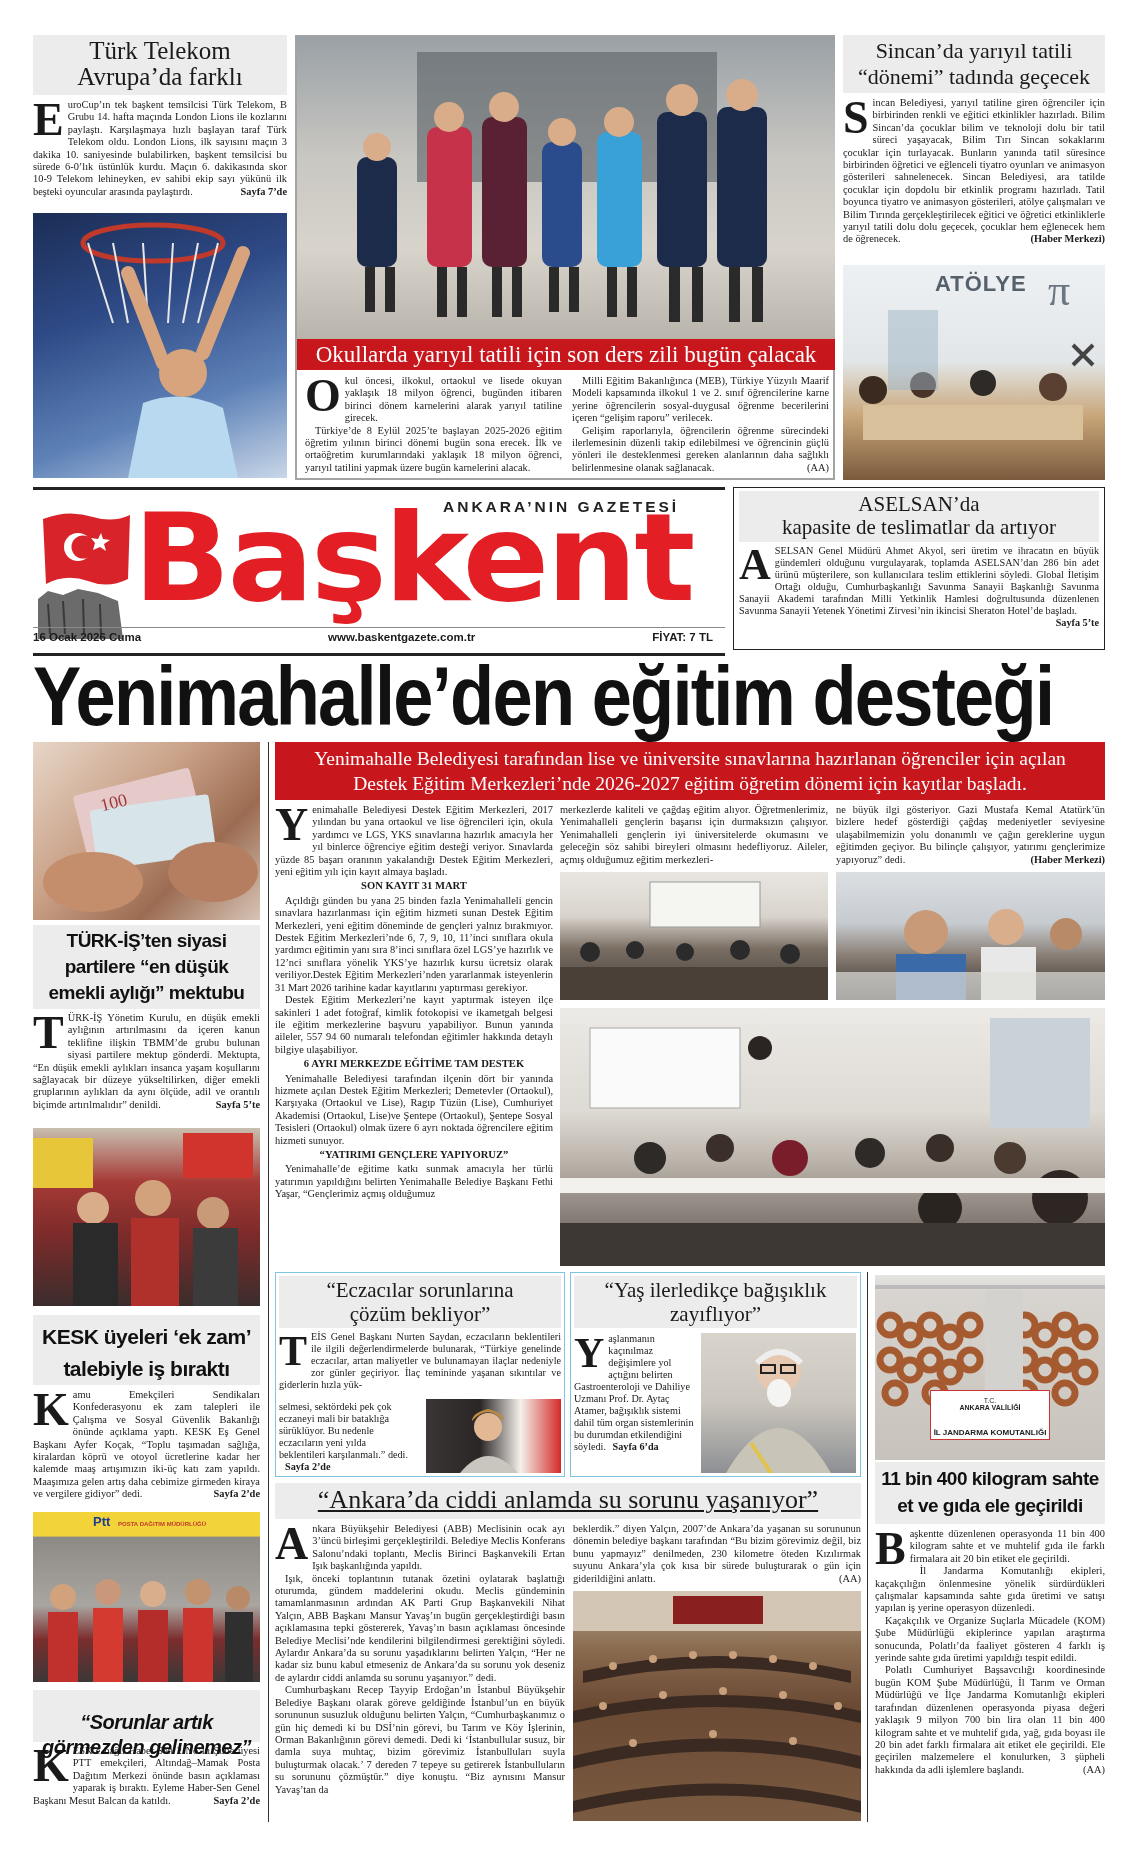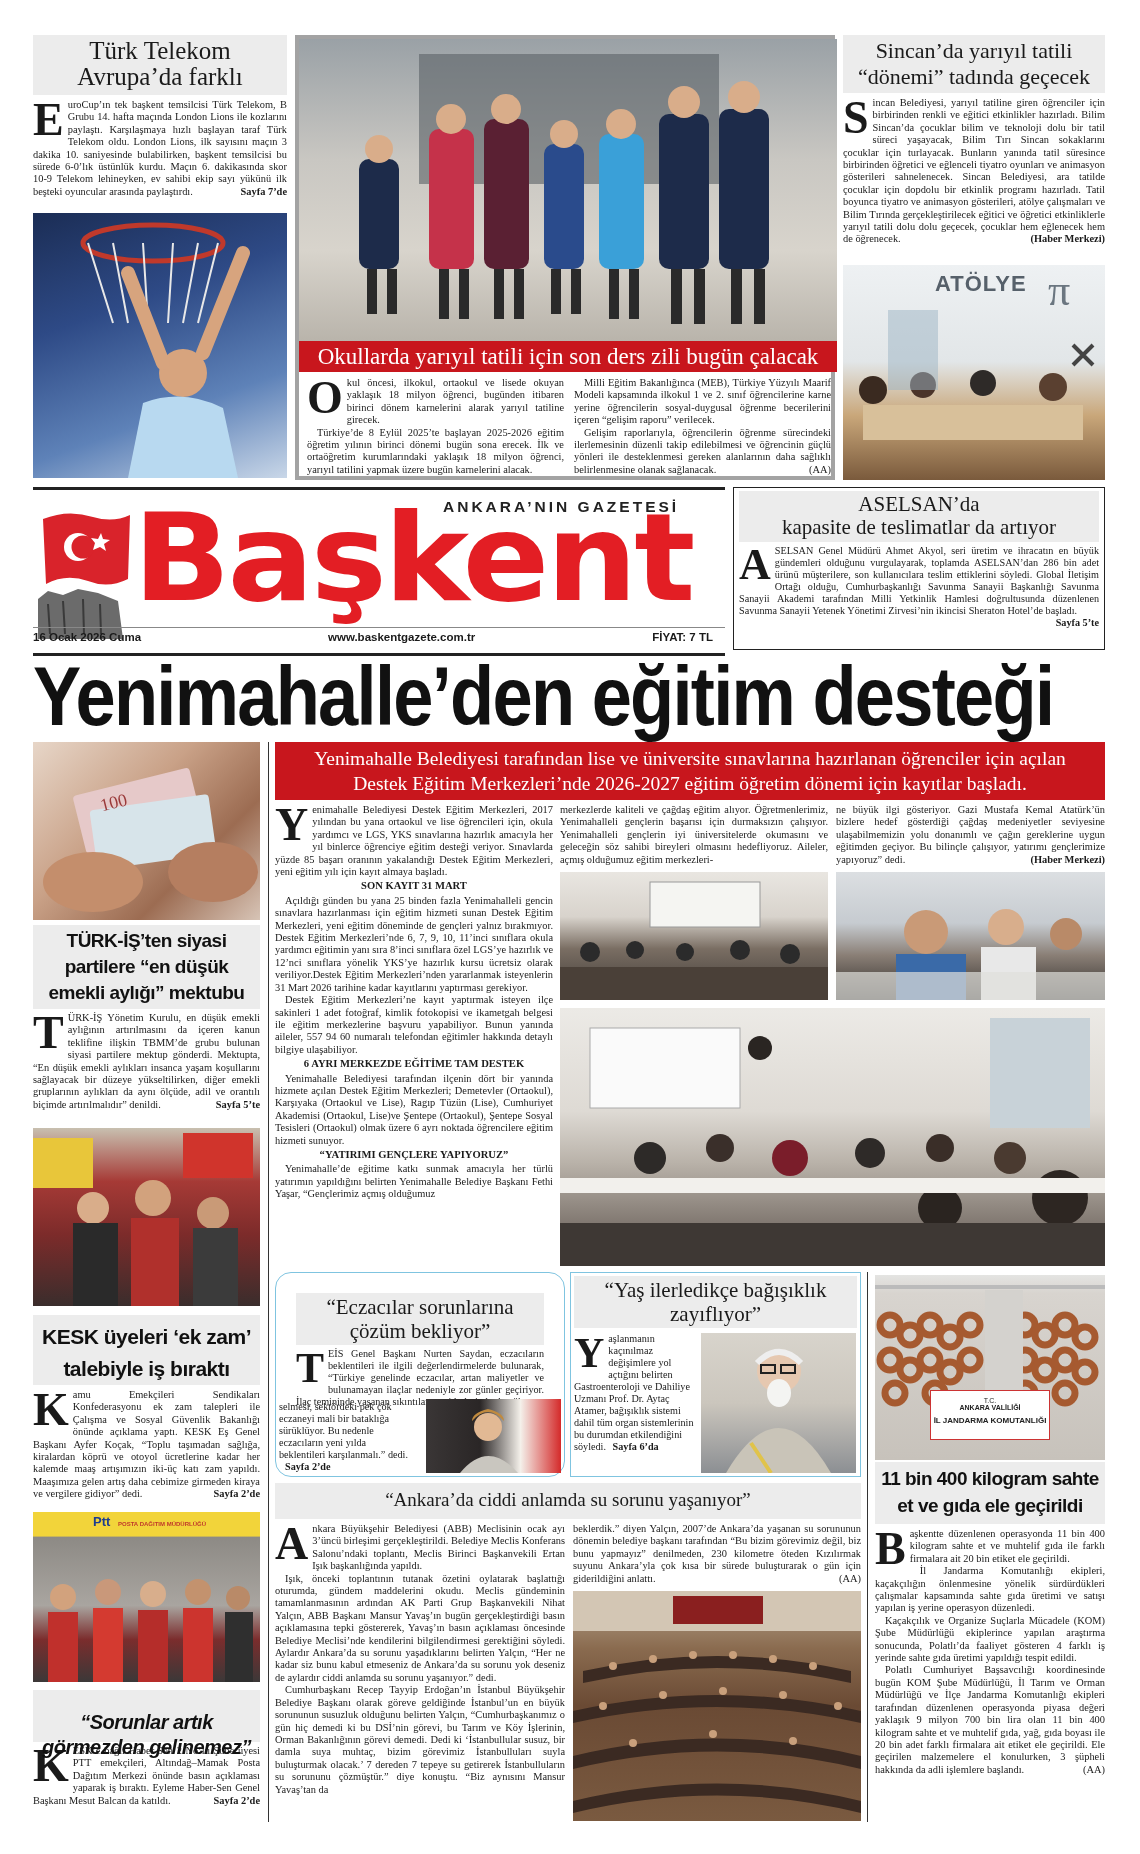--- a/index.html
+++ b/index.html
@@ -34,21 +34,21 @@
       <ellipse cx="120" cy="30" rx="70" ry="18" fill="none" stroke="#c0392b" stroke-width="5"></ellipse>
       <path d="M55 30 L80 110 M80 30 L95 110 M110 30 L115 110 M140 30 L135 110 M165 30 L150 110 M185 30 L165 110" stroke="#e8e8e8" stroke-width="2"></path>
       <circle cx="150" cy="160" r="24" fill="#d7a47e"></circle>
       <path d="M110 190 Q150 175 190 195 L205 265 L95 265 Z" fill="#b8d9f0"></path>
       <path d="M170 140 L210 40" stroke="#d7a47e" stroke-width="14" stroke-linecap="round"></path>
       <path d="M130 150 L95 60" stroke="#d7a47e" stroke-width="14" stroke-linecap="round"></path>
     </svg>
   </div>
 </div>
 
-<div class="abs" style="left:295px;top:35px;width:540px;height:445px;border:4px solid #a3a3a3;">
+<div class="abs" style="left:295px;top:35px;width:540px;height:445px;border:2px solid #a3a3a3;">
   <div class="photo" style="position:absolute;left:0;top:0;width:538px;height:302px;background:linear-gradient(180deg,#9aa1a6 0%,#c9c7c2 40%,#d8d4cc 70%,#b9b4ab 100%);">
     <svg width="538" height="302" viewBox="0 0 538 302">
       <rect x="120" y="15" width="300" height="130" fill="#5a6066" opacity="0.6"></rect>
       <g fill="#1d2b4a">
         <rect x="60" y="120" width="40" height="110" rx="10"></rect>
         <rect x="130" y="90" width="45" height="140" rx="10" fill="#c5324a"></rect>
         <rect x="185" y="80" width="45" height="150" rx="10" fill="#5a2033"></rect>
         <rect x="245" y="105" width="40" height="125" rx="10" fill="#2a4b8c"></rect>
         <rect x="300" y="95" width="45" height="135" rx="10" fill="#3aa0d8"></rect>
         <rect x="360" y="75" width="50" height="155" rx="10"></rect>
@@ -278,21 +278,21 @@
         <circle cx="380" cy="140" r="14" fill="#3a2e28"></circle>
         <circle cx="450" cy="150" r="16" fill="#4a3a30"></circle>
       <circle cx="500" cy="190" r="28" fill="#2d2622"></circle>
         <circle cx="380" cy="200" r="22" fill="#2a2420"></circle>
     </g>
     <rect x="0" y="170" width="545" height="15" fill="#f2f0ec"></rect>
     <rect x="0" y="215" width="545" height="43" fill="#3e3834"></rect>
   </svg>
 </div>
 
-<div class="abs boxblue" style="left:275px;top:1272px;width:290px;height:205px;padding:20px;border-radius:16px;">
+<div class="abs boxblue" style="left:275px;top:1272px;width:290px;height:205px;padding:3px;">
   <div class="greyhead" style="font-size:21px;line-height:24px;padding:2px 20px;height:52px;">“Eczacılar sorunlarına çözüm bekliyor”</div>
   <div class="txt" style="margin-top:3px;font-size:10.2px;line-height:12px;">
     <span class="drop" style="font-size:42px;line-height:36px;">T</span>
     <span>EİS Genel Başkanı Nurten Saydan, eczacıların beklentileri ile ilgili değerlendirmelerde bulunarak, “Türkiye genelinde eczacılar, artan maliyetler ve bulunamayan ilaçlar nedeniyle zor günler geçiriyor. İlaç temininde yaşanan sıkıntılar ve giderlerin hızla yük-</span>
   </div>
   <div class="txt" style="position:absolute;left:3px;top:128px;width:132px;font-size:10.2px;line-height:12px;text-align:left;">
     <span>selmesi, sektördeki pek çok eczaneyi mali bir bataklığa sürüklüyor. Bu nedenle eczacıların yeni yılda beklentileri karşılanmalı.” dedi.</span>
     <b style="margin-left:6px;">Sayfa 2’de</b>
   </div>
   <div class="photo" style="position:absolute;left:150px;top:126px;width:135px;height:74px;background:linear-gradient(90deg,#3a3636 0%,#2a2626 40%,#f4f0ea 70%,#d42a2a 100%);">
@@ -351,36 +351,36 @@
       <circle cx="150" cy="118" r="10"></circle>
         <circle cx="190" cy="118" r="10"></circle>
         <circle cx="20" cy="118" r="10"></circle>
         <circle cx="60" cy="118" r="10"></circle>
     </g>
     <rect x="110" y="15" width="38" height="110" fill="#d4d2ce"></rect>
   </svg>
   <div style="position:absolute;left:55px;top:115px;width:120px;height:50px;background:#fff;border:1px solid #c33;text-align:center;font-family:'Liberation Sans',sans-serif;color:#222;">
     <div style="font-size:7px;margin-top:6px;">T.C.</div>
     <div style="font-size:7px;font-weight:bold;">ANKARA VALİLİĞİ</div>
-    <div style="font-size:8px;font-weight:bold;margin-top:5px;">İL JANDARMA KOMUTANLIĞI</div>
+    <div style="font-size:8px;font-weight:bold;margin-top:17px;">İL JANDARMA KOMUTANLIĞI</div>
   </div>
 </div>
 
 <div class="abs" style="left:875px;top:1462px;width:230px;height:360px;">
   <div class="condhead" style="font-size:19px;line-height:27px;padding:3px 4px;height:62px;">11 bin 400 kilogram sahte et ve gıda ele geçirildi</div>
   <div class="txt" style="margin-top:4px;">
     <p class="first"><span class="drop">B</span><span>aşkentte düzenlenen operasyonda 11 bin 400 kilogram sahte et ve muhtelif gıda ile farklı firmalara ait 20 bin etiket ele geçirildi.</span></p>
     <p>İl Jandarma Komutanlığı ekipleri, kaçakçılığın önlenmesine yönelik sürdürdükleri çalışmalar kapsamında sahte gıda üretimi ve satışı yapılan iş yerine operasyon düzenledi.</p>
     <p>Kaçakçılık ve Organize Suçlarla Mücadele (KOM) Şube Müdürlüğü ekiplerince yapılan araştırma sonucunda, Polatlı’da faaliyet gösteren 4 farklı iş yerinde sahte gıda üretimi yapıldığı tespit edildi.</p>
     <p><span>Polatlı Cumhuriyet Başsavcılığı koordinesinde bugün KOM Şube Müdürlüğü, İl Tarım ve Orman Müdürlüğü ve İlçe Jandarma Komutanlığı ekipleri tarafından düzenlenen operasyonda piyasa değeri yaklaşık 9 milyon 700 bin lira olan 11 bin 400 kilogram sahte et ve muhtelif gıda, yağ, gıda boyası ile 20 bin adet farklı firmalara ait etiket ele geçirildi. Ele geçirilen malzemelere el konulurken, 3 şüpheli hakkında da adli işlemlere başlandı.</span> <span class="ref" style="font-weight:normal;">(AA)</span></p>
   </div>
 </div>
 
 <div class="abs" style="left:275px;top:1483px;width:586px;height:340px;">
-  <div class="greyhead" style="font-size:19px;line-height:34px;height:36px;">“Ankara’da ciddi anlamda su sorunu yaşanıyor”</div>
+  <div class="greyhead" style="font-size:26px;line-height:34px;height:36px;text-decoration:underline;">“Ankara’da ciddi anlamda su sorunu yaşanıyor”</div>
   <div class="txt" style="position:absolute;left:0;top:40px;width:290px;">
     <p class="first"><span class="drop">A</span><span>nkara Büyükşehir Belediyesi (ABB) Meclisinin ocak ayı 3’üncü birleşimi gerçekleştirildi. Belediye Meclis Konferans Salonu’ndaki toplantı, Meclis Birinci Başkanvekili Ertan Işık başkanlığında yapıldı.</span></p>
     <p>Işık, önceki toplantının tutanak özetini oylatarak başlattığı oturumda, gündem maddelerini okudu. Meclis gündeminin tamamlanmasının ardından AK Parti Grup Başkanvekili Nihat Yalçın, ABB Başkanı Mansur Yavaş’ın bugün gerçekleştirdiği basın açıklamasına tepki göstererek, Yavaş’ın basın açıklaması öncesinde Belediye Meclisi’nde kendilerini bilgilendirmesi gerektiğini söyledi. Aylardır Ankara’da su sorunu yaşadıklarını belirten Yalçın, “Her ne kadar siz bunu kabul etmeseniz de Ankara’da su sorunu yok deseniz de aylardır ciddi anlamda su sorunu yaşanıyor.” dedi.</p>
     <p>Cumhurbaşkanı Recep Tayyip Erdoğan’ın İstanbul Büyükşehir Belediye Başkanı olarak göreve geldiğinde İstanbul’un en büyük sorununun susuzluk olduğunu belirten Yalçın, “Cumhurbaşkanımız o gün hiç demedi ki bu DSİ’nin görevi, bu Tarım ve Köy İşlerinin, Orman Bakanlığının görevi demedi. Dedi ki ‘İstanbullular susuz, bir damla suya muhtaç, bizim görevimiz İstanbulluları suyla buluşturmak olacak.’ 7 dereden 7 tepeye su getirerek İstanbulluların su sorununu çözmüştür.” diye konuştu. “Biz aynısını Mansur Yavaş’tan da</p>
   </div>
   <div class="txt" style="position:absolute;left:298px;top:40px;width:288px;">
     <p class="first"><span>beklerdik.” diyen Yalçın, 2007’de Ankara’da yaşanan su sorununun dönemin belediye başkanı tarafından “Bu bizim görevimiz değil, biz bunu yapmayız” denilmeden, 230 kilometre öteden Kızılırmak suyunu Ankara’yla çok kısa bir sürede buluşturarak o gün için giderildiğini anlattı.</span> <span class="ref" style="font-weight:normal;">(AA)</span></p>
   </div>
   <div class="photo" style="position:absolute;left:298px;top:108px;width:288px;height:230px;background:linear-gradient(180deg,#b7a58f 0%,#8a6b4f 25%,#6a4a34 50%,#7a5a40 100%);">
     <svg width="288" height="230" viewBox="0 0 288 230">

